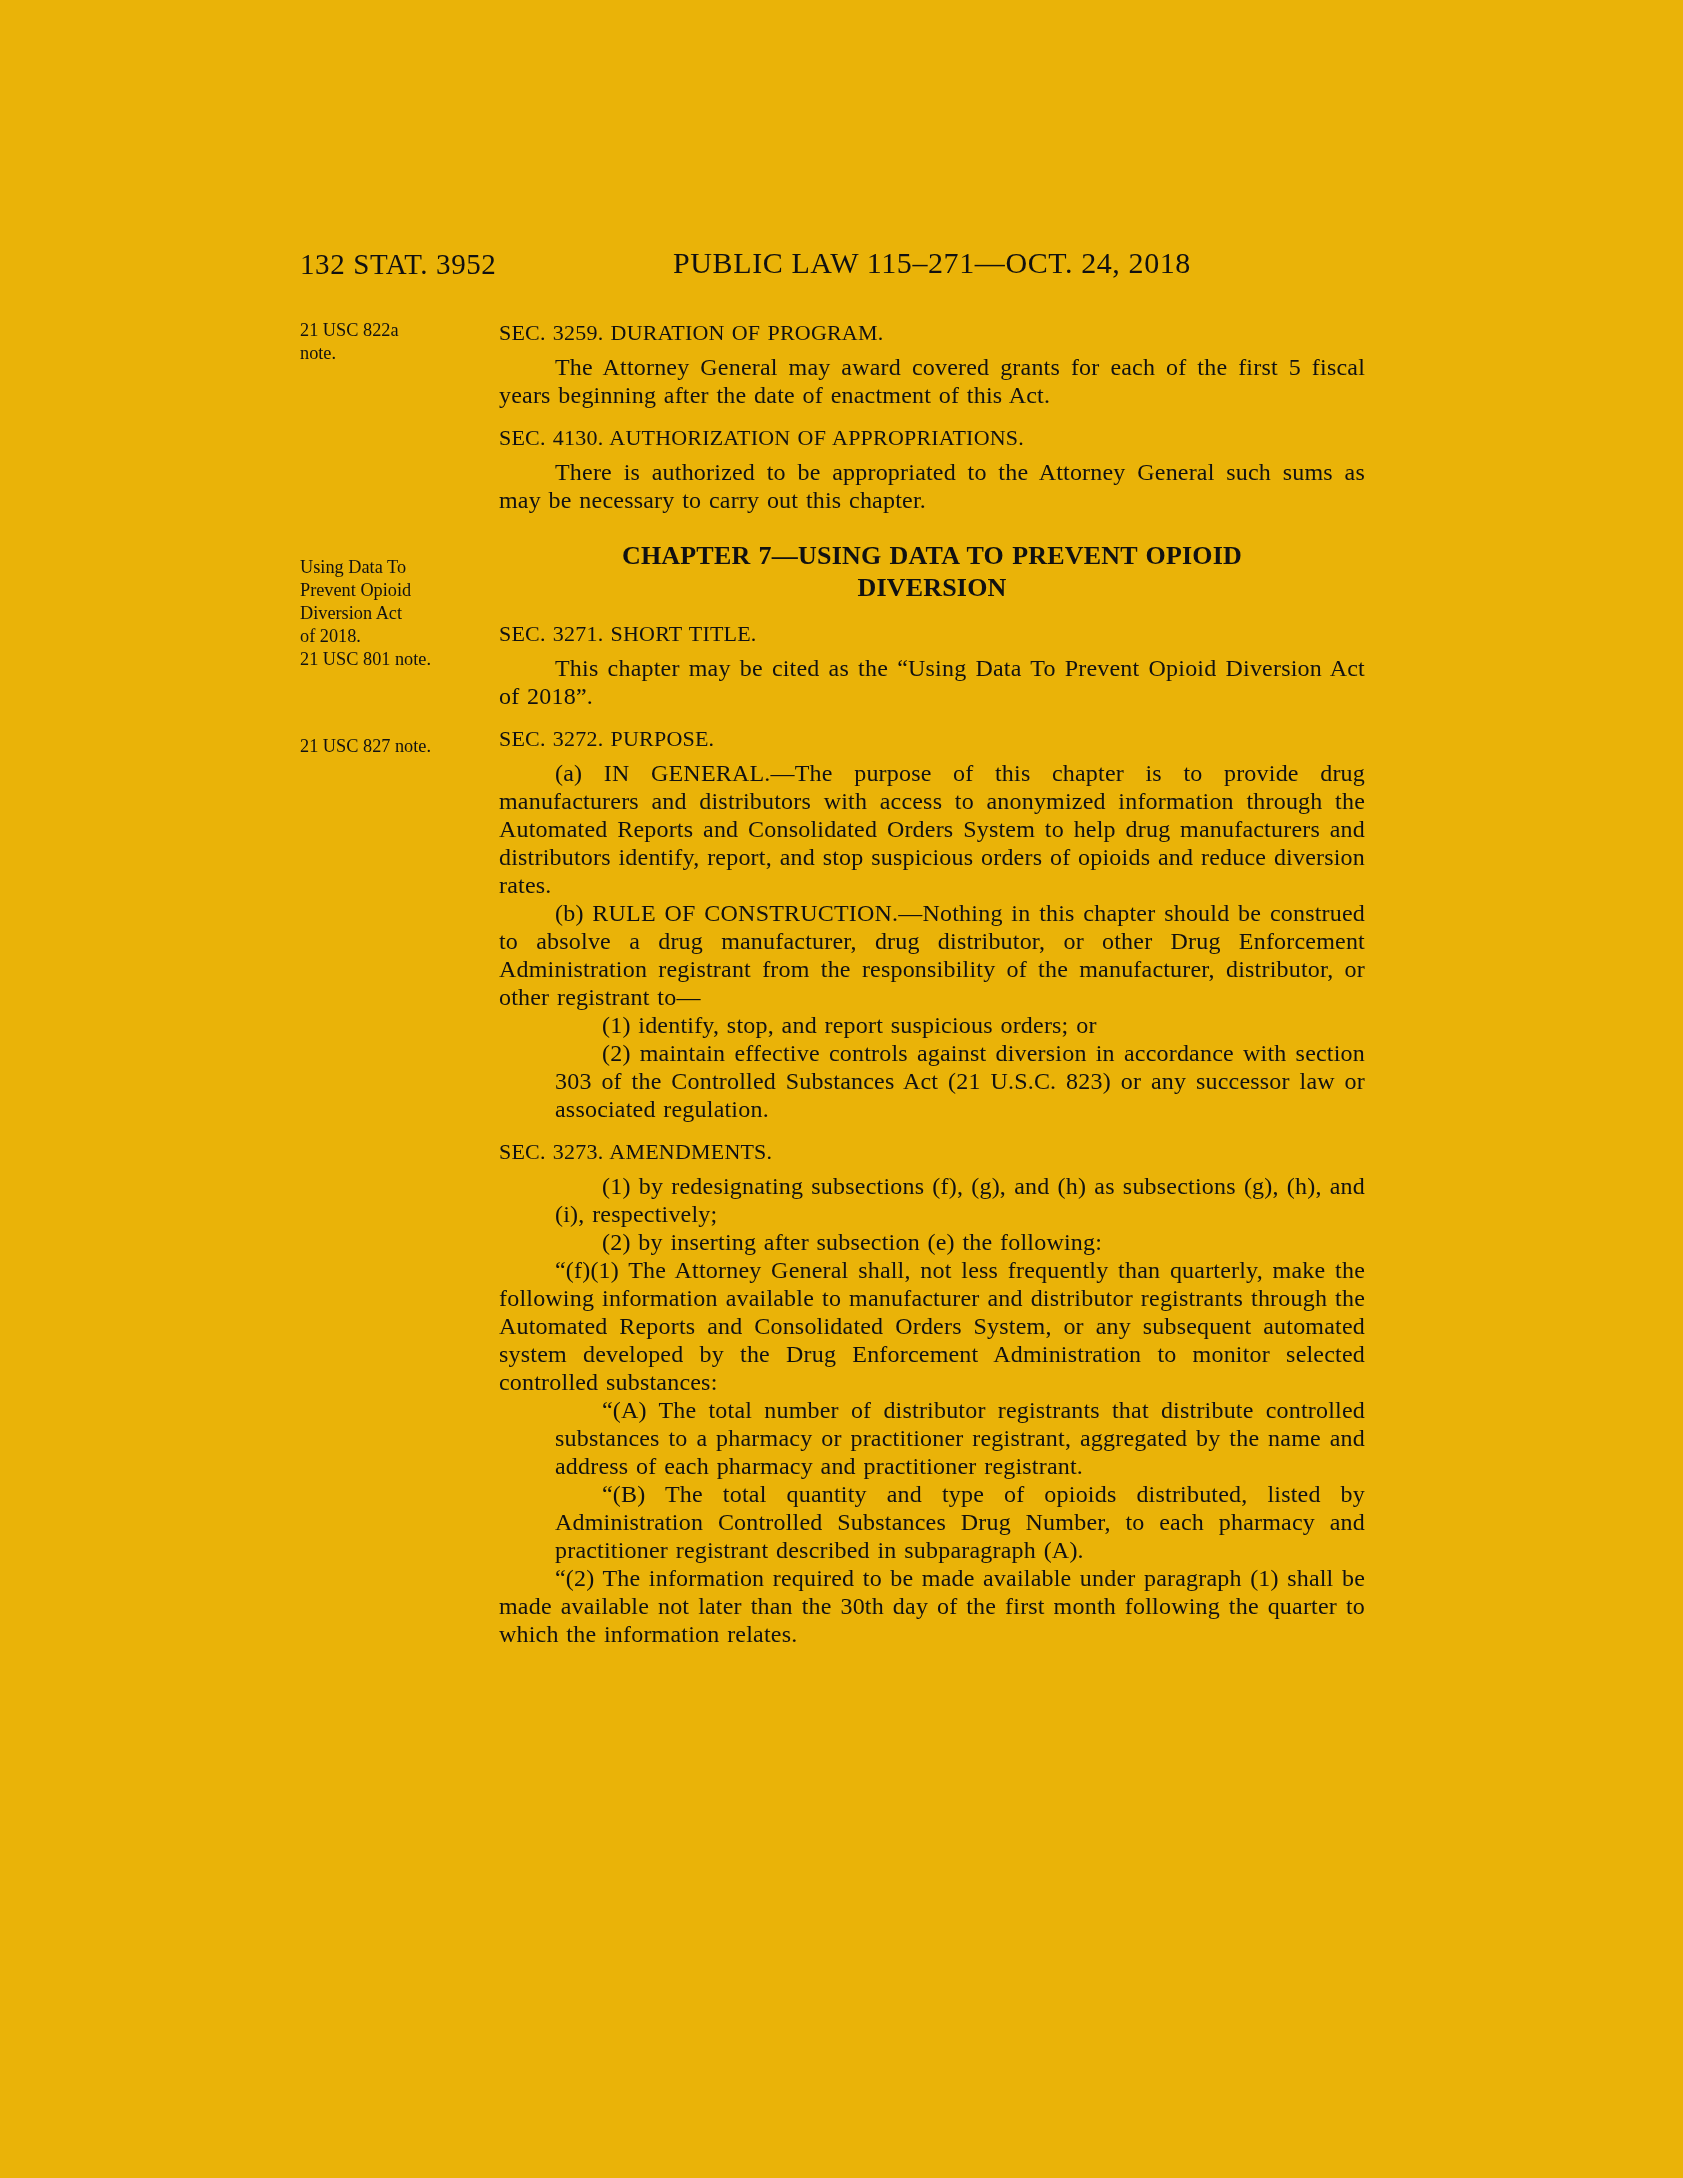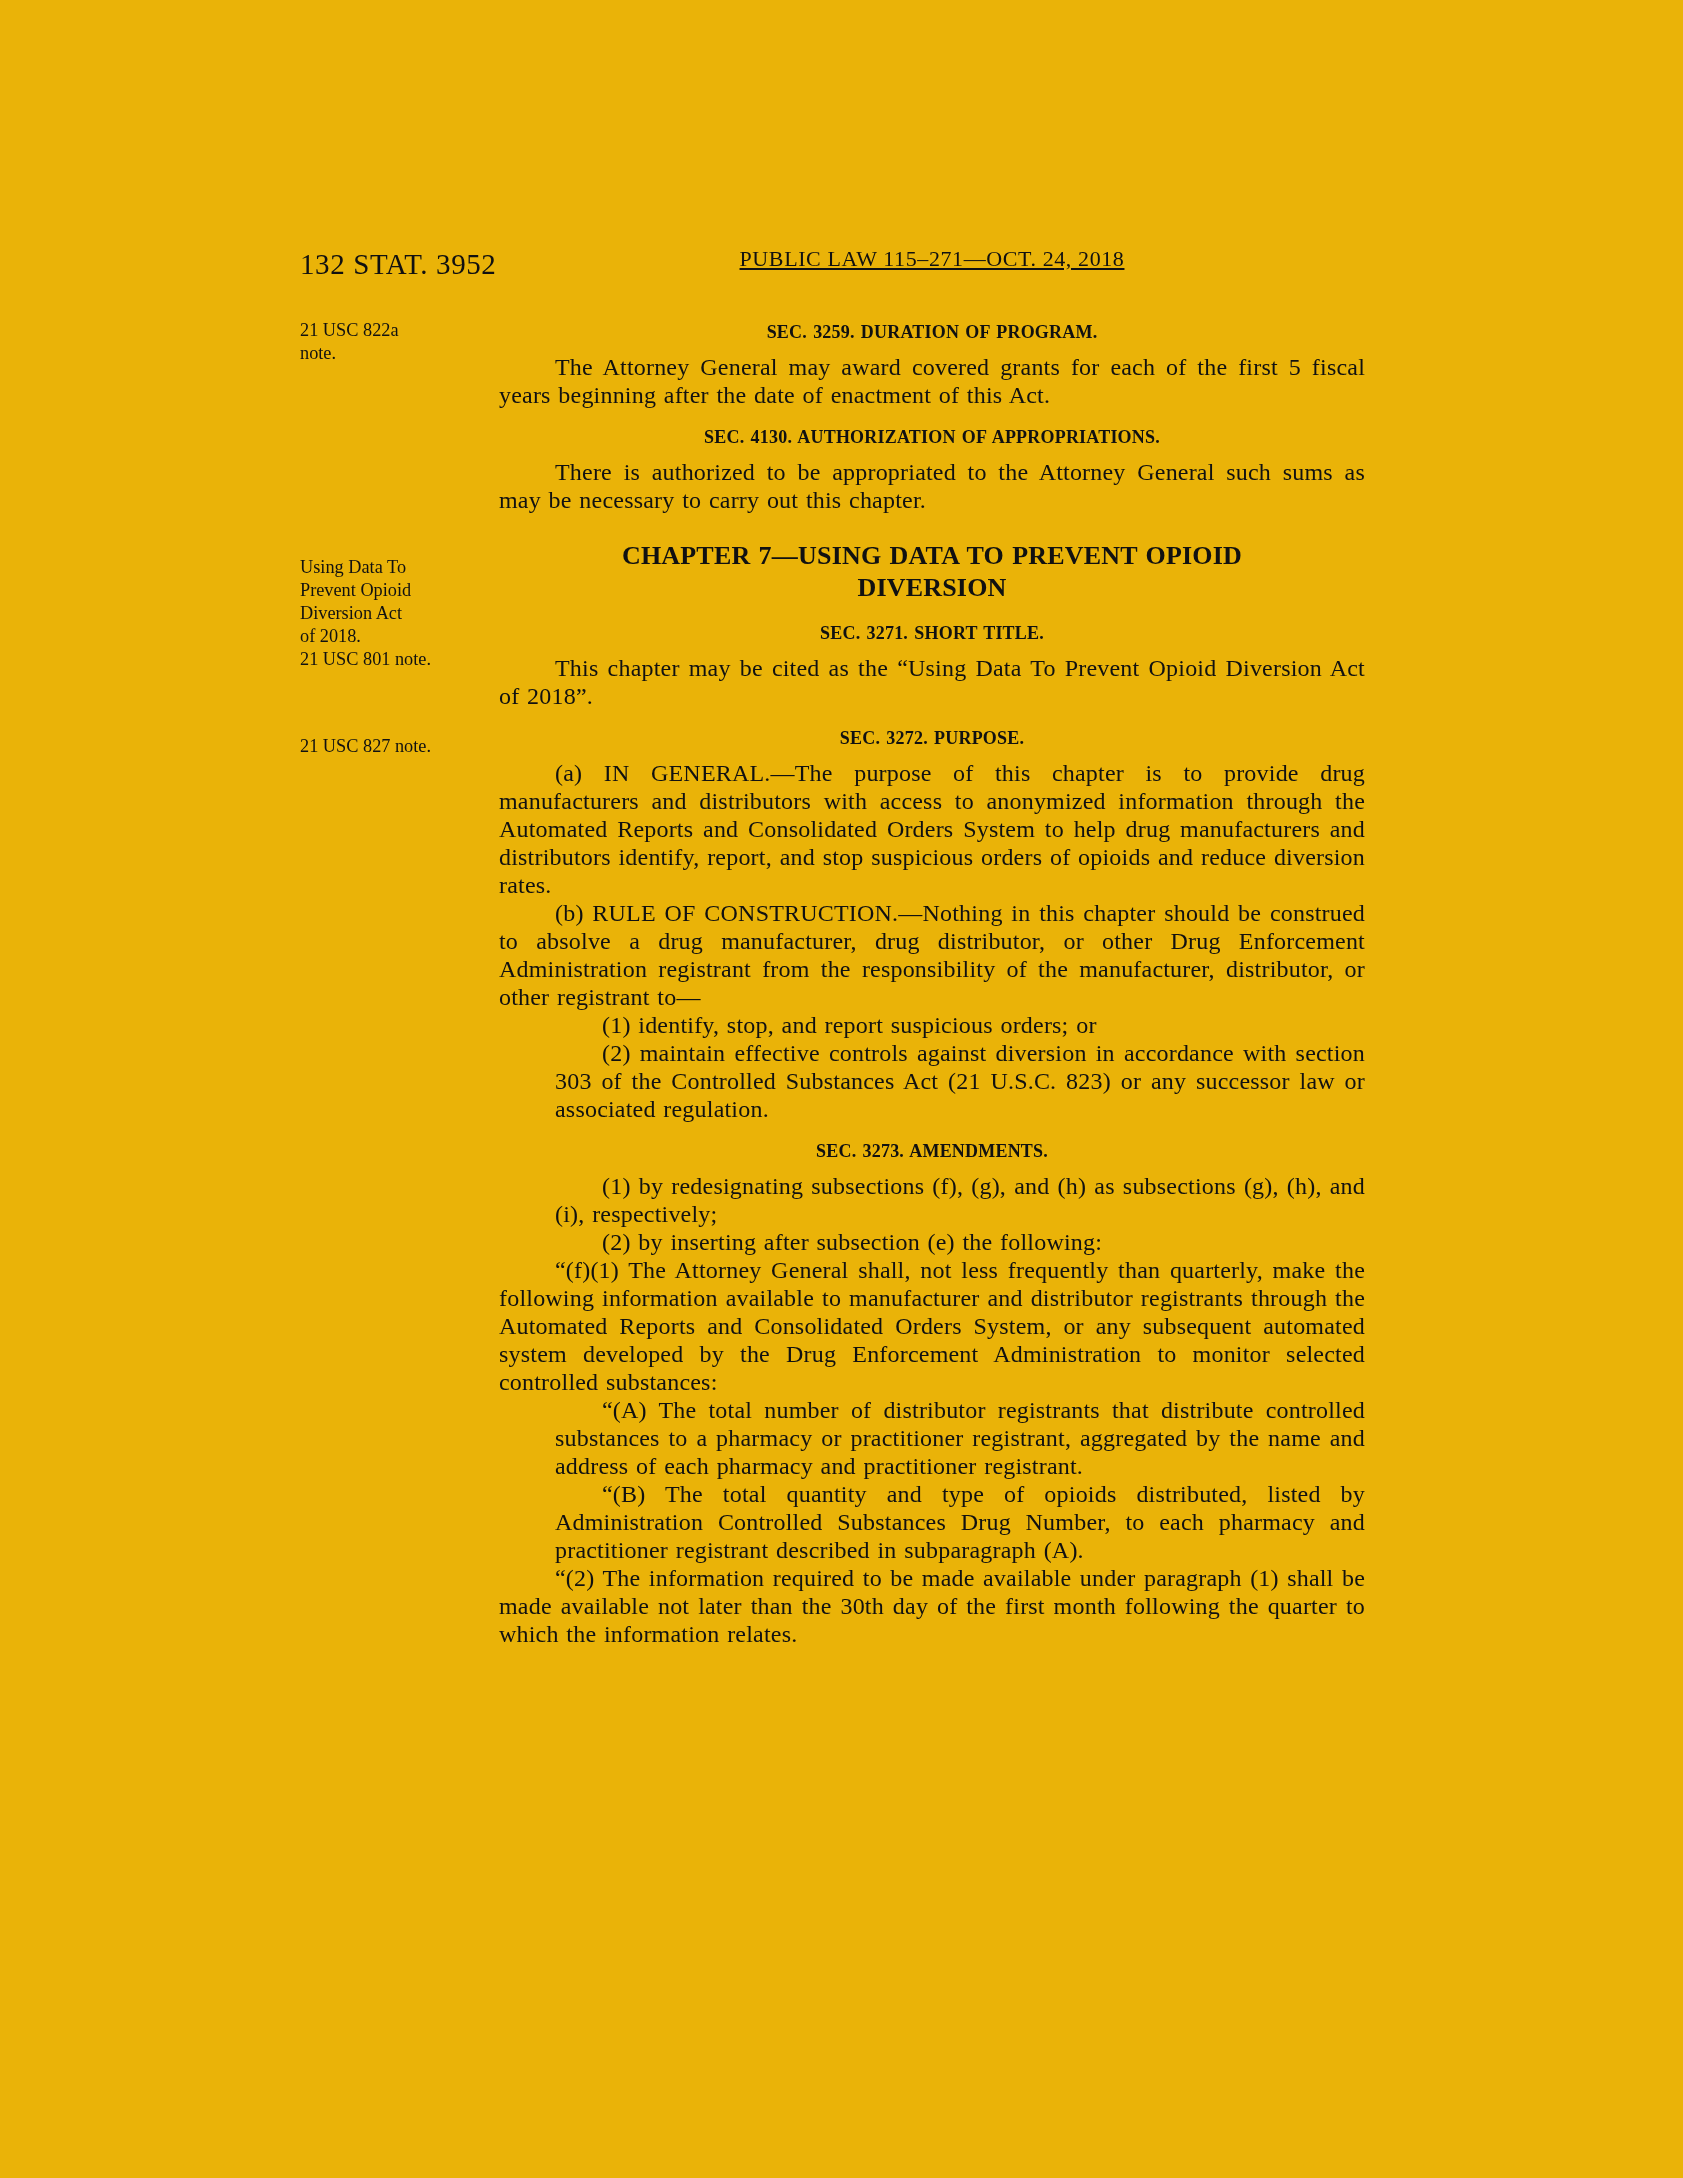--- a/index.html
+++ b/index.html
@@ -22,24 +22,23 @@
     font-size: 29px;
     letter-spacing: 0.6px;
     white-space: nowrap;
   }
   .doc-header-title {
     position: absolute;
     top: 246px;
     left: 499px;
     width: 866px;
     text-align: center;
-    font-size: 22px;
+    font-size: 30px;
     letter-spacing: 0.6px;
     white-space: nowrap;
-    text-decoration: underline;
   }
   .margin-note {
     position: absolute;
     left: 300px;
     width: 188px;
     font-size: 18.3px;
     line-height: 23px;
     white-space: pre-line;
     text-align: left;
   }
@@ -51,25 +50,25 @@
     top: 319px;
     left: 499px;
     width: 866px;
     font-size: 24px;
     line-height: 28px;
     letter-spacing: 0.2px;
     word-spacing: 1.5px;
     text-align: justify;
   }
   .sec-heading {
-    font-weight: bold;
-    font-size: 18px;
+    font-weight: normal;
+    font-size: 22px;
     line-height: 27px;
     margin: 15px 0 7px 0;
-    text-align: center;
+    text-align: left;
     letter-spacing: 0.2px;
   }
   .body-col .sec-heading:first-child { margin-top: 0; }
   .para {
     text-indent: 56px;
     margin: 0;
   }
   .clause {
     margin: 0 0 0 56px;
     text-indent: 47px;

